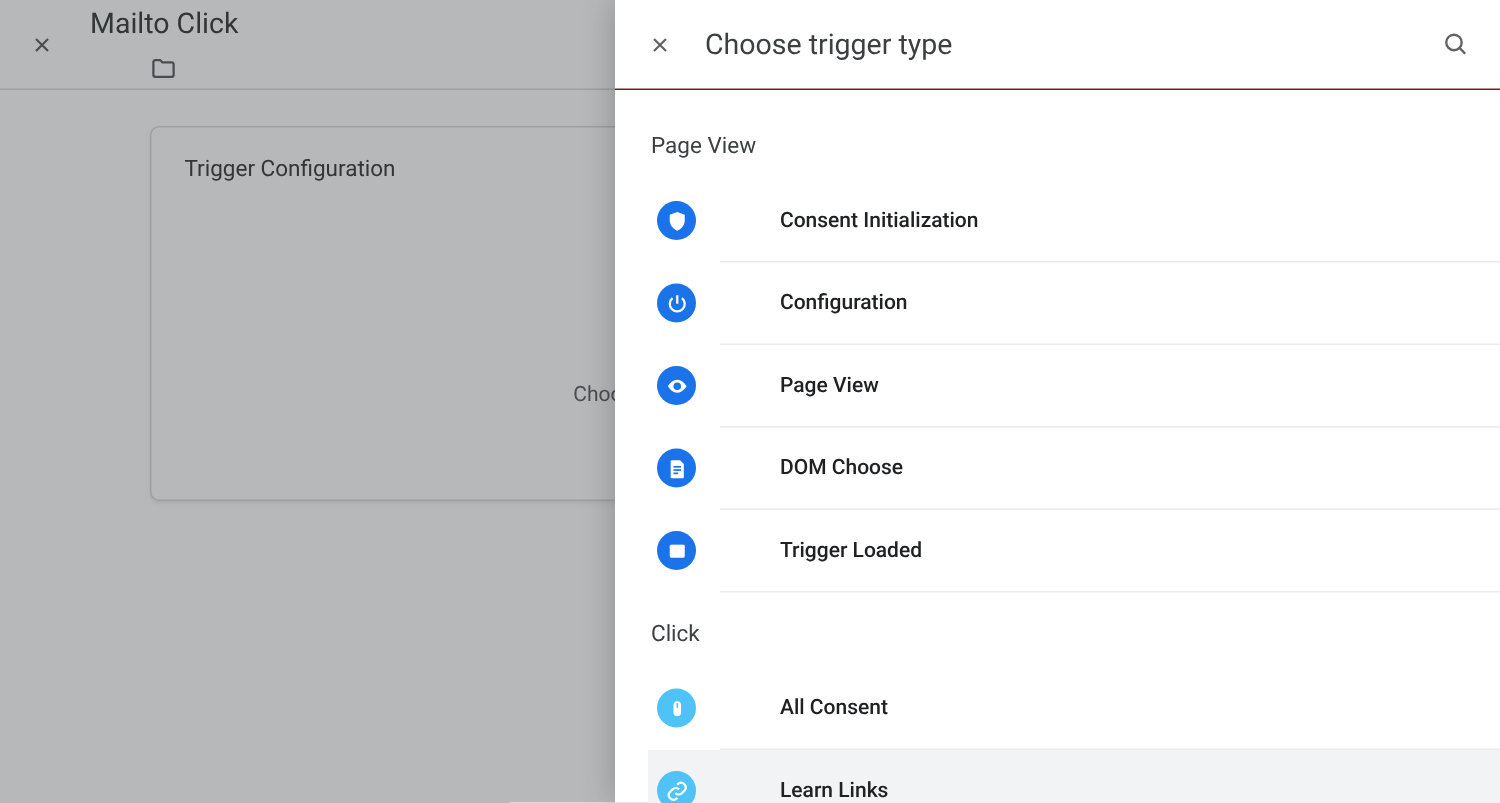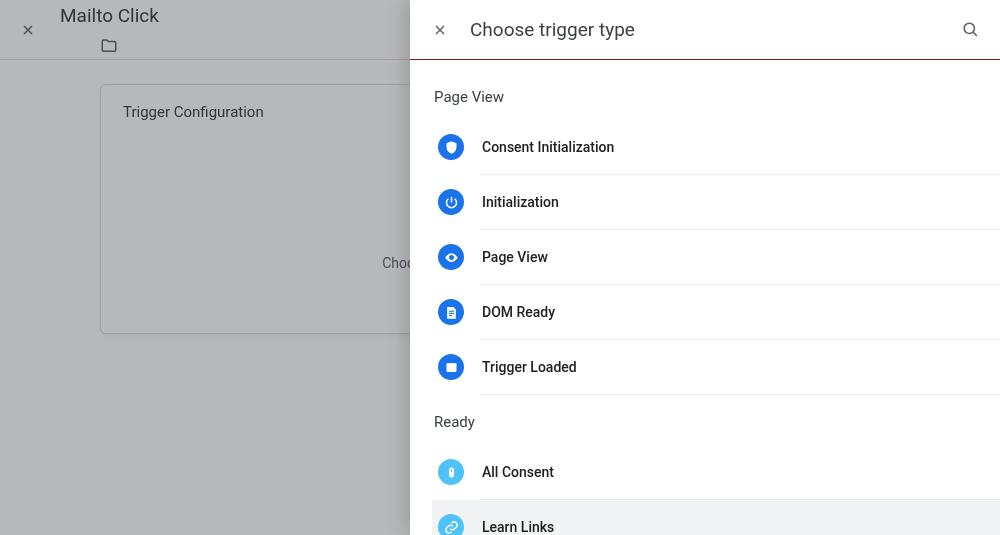--- a/index.html
+++ b/index.html
@@ -137,20 +137,21 @@
       align-items: center;
       justify-content: center;
       flex-shrink: 0;
     }
     .trigger-ico.light { background: #4fc3f7; }
     .trigger-ico svg { width: 15px; height: 15px; }
     .trigger-label {
       font-size: 14px;
       font-weight: 500;
       color: #202124;
+      margin-left: 38px;
     }
 
     .rows-wrap { padding-left: 4px; }
     .divider {
       height: 1px;
       background: #e8eaed;
       margin-left: 48px;
     }
 
     .icon-svg { display: block; }
@@ -219,21 +220,21 @@
       </div>
       <div class="divider"></div>
 
       <div class="trigger-row">
         <span class="trigger-ico">
           <svg viewBox="0 0 24 24" fill="none" stroke="currentColor" stroke-width="2.4">
               <path d="M12 3v9"></path>
               <path d="M7 6a8 8 0 1 0 10 0"></path>
             </svg>
         </span>
-        <span class="trigger-label">Initialization</span>
+        <span class="trigger-label">Configuration</span>
       </div>
       <div class="divider"></div>
 
       <div class="trigger-row">
         <span class="trigger-ico">
           <svg viewBox="0 0 24 24" fill="currentColor">
               <path d="M12 5C6 5 2 12 2 12s4 7 10 7 10-7 10-7-4-7-10-7zm0 11a4 4 0 1 1 0-8 4 4 0 0 1 0 8z"></path>
               <circle cx="12" cy="12" r="2" fill="#1a73e8"></circle>
             </svg>
         </span>
@@ -243,37 +244,37 @@
 
       <div class="trigger-row">
         <span class="trigger-ico">
           <svg viewBox="0 0 24 24" fill="currentColor">
               <path d="M6 3h9l4 4v14a1 1 0 0 1-1 1H6a1 1 0 0 1-1-1V4a1 1 0 0 1 1-1z"></path>
               <rect x="8" y="9" width="8" height="1.8" fill="#1a73e8"></rect>
               <rect x="8" y="12.5" width="8" height="1.8" fill="#1a73e8"></rect>
               <rect x="8" y="16" width="5" height="1.8" fill="#1a73e8"></rect>
             </svg>
         </span>
-        <span class="trigger-label">DOM Ready</span>
+        <span class="trigger-label">DOM Choose</span>
       </div>
       <div class="divider"></div>
 
       <div class="trigger-row">
         <span class="trigger-ico">
           <svg viewBox="0 0 24 24" fill="currentColor">
               <rect x="4" y="5" width="16" height="14" rx="2"></rect>
               <rect x="4" y="5" width="16" height="4" fill="#fff" opacity=".4"></rect>
             </svg>
         </span>
         <span class="trigger-label">Trigger Loaded</span>
       </div>
       <div class="divider"></div>
     </div>
 
-    <div class="group-label" style="padding-top:18px">Ready</div>
+    <div class="group-label" style="padding-top:18px">Click</div>
     <div class="rows-wrap">
       <div class="trigger-row">
         <span class="trigger-ico light">
           <svg viewBox="0 0 24 24" fill="currentColor">
               <rect x="8" y="4" width="8" height="16" rx="4"></rect>
               <rect x="11.2" y="6" width="1.6" height="5" fill="#4fc3f7"></rect>
             </svg>
         </span>
         <span class="trigger-label">All Consent</span>
       </div>

